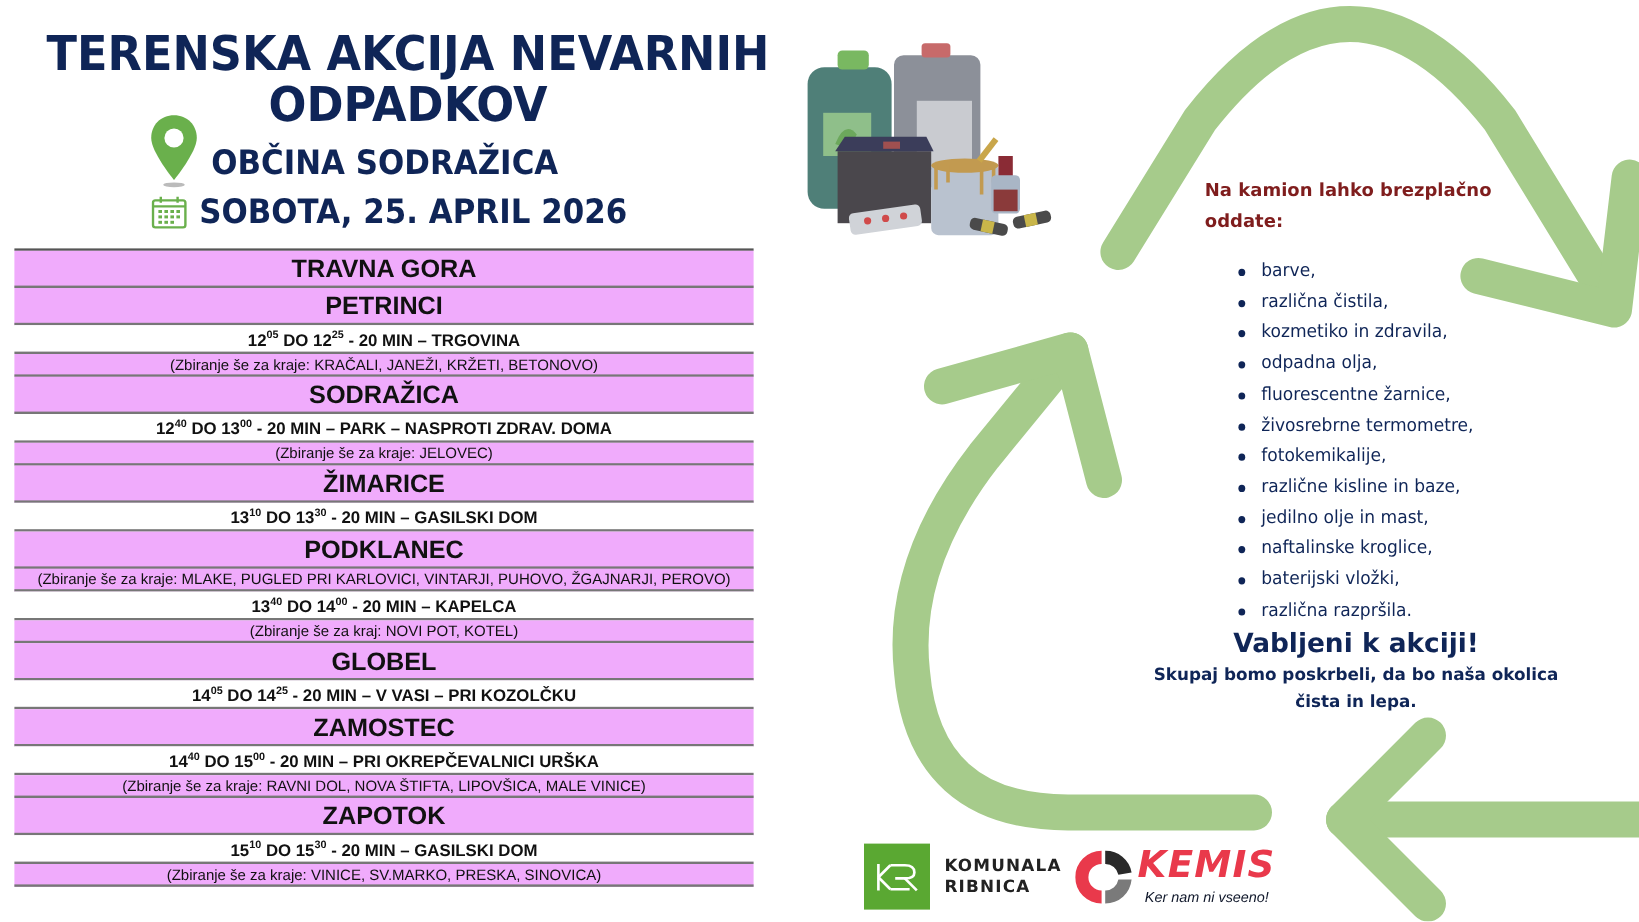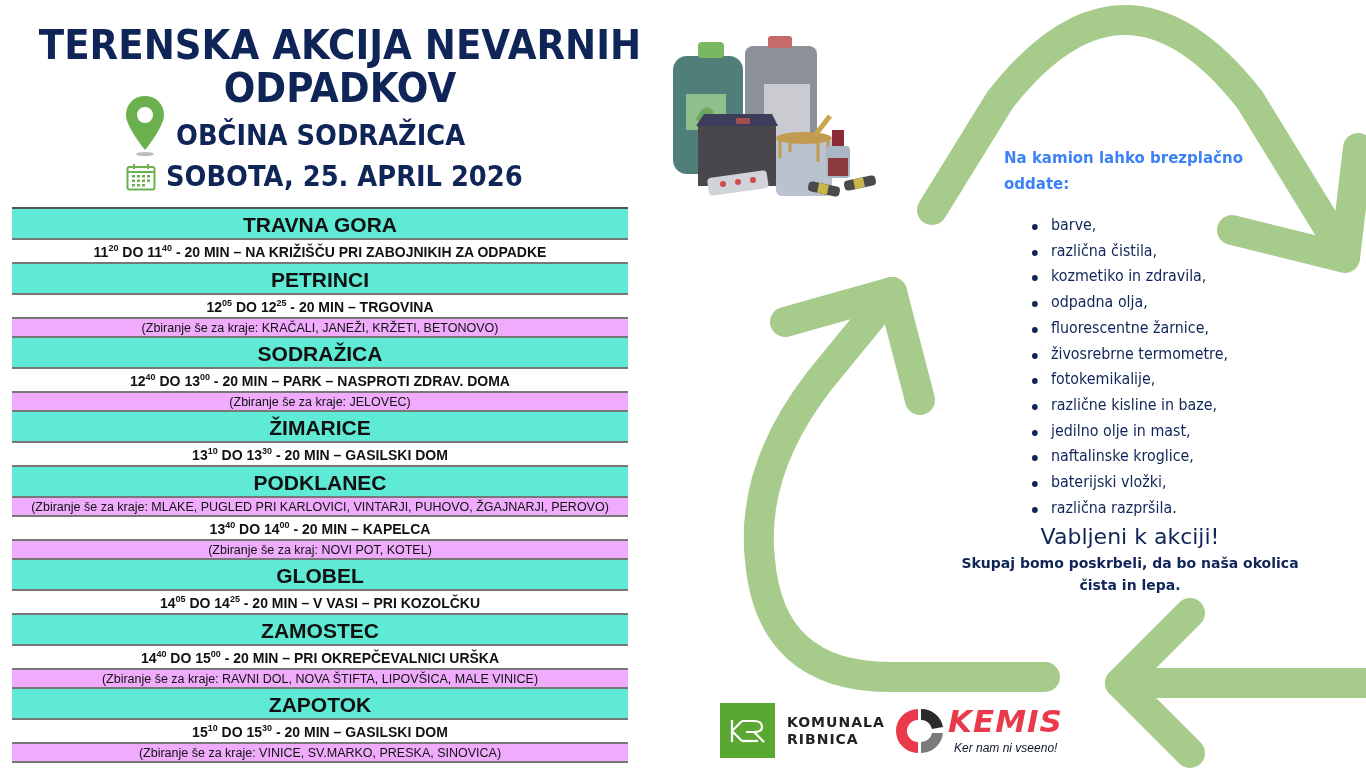--- a/index.html
+++ b/index.html
@@ -7,34 +7,34 @@
   .title { position:absolute; left:0; width:680px; text-align:center; font-family:"DejaVu Sans", sans-serif; font-weight:bold; color:#0f2557; letter-spacing:0px; }
   .title.l1 { top:22px; font-size:40px; line-height:46px; transform:scaleX(0.93); transform-origin:center; }
   .title.l2 { top:65px; font-size:40px; line-height:46px; transform:scaleX(0.93); transform-origin:center; }
   .loc-text { position:absolute; left:176px; top:118px; font-family:"DejaVu Sans", sans-serif; font-weight:bold; font-size:28px; line-height:36px; color:#0f2557; transform:scaleX(0.92); transform-origin:left; white-space:nowrap; }
   .date-text { position:absolute; left:166px; top:159px; font-family:"DejaVu Sans", sans-serif; font-weight:bold; font-size:28px; line-height:36px; color:#0f2557; transform:scaleX(0.92); transform-origin:left; white-space:nowrap; }
   .pin { position:absolute; left:124px; top:94px; }
   .cal { position:absolute; left:126px; top:163px; }
 
   .table { position:absolute; left:12px; top:207px; width:616px; border-top:2px solid #555; }
   .row { width:100%; text-align:center; font-family:"Liberation Sans", sans-serif; color:#111; border-bottom:2px solid #777; box-sizing:border-box; white-space:nowrap; overflow:hidden; }
-  .row.head { background:#5eead4; font-weight:bold; font-size:21px; height:31px; line-height:31px; }
+  .row.head { background:#f0abfc; font-weight:bold; font-size:21px; height:31px; line-height:31px; }
   .row.time { background:#fff; font-weight:bold; font-size:14px; height:24px; line-height:24px; }
   .row.note { background:#f0abfc; font-size:12.5px; height:19px; line-height:19px; }
   .row sup { font-size:9px; vertical-align:6px; line-height:0; }
 
   .arrows { position:absolute; left:0; top:0; }
 
   .info { position:absolute; left:1004px; top:145px; width:260px; }
-  .info-head { font-family:"DejaVu Sans", sans-serif; font-weight:bold; font-size:15px; line-height:26px; color:#3b82f6; }
+  .info-head { font-family:"DejaVu Sans", sans-serif; font-weight:bold; font-size:15px; line-height:26px; color:#7f1d1d; }
   .info ul { margin:16px; padding:0 0 0 12px; list-style:none; }
   .info li { font-family:"DejaVu Sans", sans-serif; font-size:15px; line-height:25.7px; color:#0f2557; position:relative; padding-left:20px; white-space:nowrap; transform:scaleX(0.95); transform-origin:left; }
   .info li::before { content:""; position:absolute; left:0; top:11px; width:6px; height:6px; border-radius:50%; background:#0f2557; }
   .cta { position:absolute; left:940px; top:522px; width:380px; text-align:center; }
-  .cta-title { font-family:"DejaVu Sans", sans-serif; font-weight:normal; font-size:22px; line-height:30px; color:#0f2557; }
+  .cta-title { font-family:"DejaVu Sans", sans-serif; font-weight:bold; font-size:22px; line-height:30px; color:#0f2557; }
   .cta-sub { font-family:"DejaVu Sans", sans-serif; font-weight:bold; font-size:14px; line-height:22px; color:#0f2557; }
 
   .komunala { position:absolute; left:720px; top:703px; display:flex; align-items:center; }
   .komunala-logo { width:55px; height:55px; background:#5aa832; display:flex; align-items:center; justify-content:center; }
   .komunala-text { margin-left:12px; font-family:"DejaVu Sans", sans-serif; font-weight:bold; font-size:14px; line-height:17px; color:#222; letter-spacing:1px; }
   .kemis { position:absolute; left:896px; top:703px; }
   .kemis-word { position:absolute; left:52px; top:0px; font-family:"DejaVu Sans", sans-serif; font-weight:bold; font-style:italic; font-size:31px; line-height:36px; color:#e9394b; letter-spacing:1px; }
   .kemis-tag { position:absolute; left:58px; top:38px; font-family:"Liberation Sans", sans-serif; font-style:italic; font-size:12px; color:#0f172a; white-space:nowrap; }
 </style>
 </head>
@@ -81,21 +81,20 @@
     <rect x="6" y="21" width="3" height="2.5"></rect>
       <rect x="11" y="21" width="3" height="2.5"></rect>
       <rect x="16" y="21" width="3" height="2.5"></rect>
   </g>
 </svg>
 <div class="date-text">SOBOTA, 25. APRIL 2026</div>
 
 <div class="table">
 
   <div class="row head">TRAVNA GORA</div>
-  <div class="row time"><span>11</span><sup>20</sup><span> DO </span> <span>11</span><sup>40</sup><span> - 20 MIN – NA KRIŽIŠČU PRI ZABOJNIKIH ZA ODPADKE</span></div>
 
   <div class="row head">PETRINCI</div>
   <div class="row time"><span>12</span><sup>05</sup><span> DO </span> <span>12</span><sup>25</sup><span> - 20 MIN – TRGOVINA</span></div>
   <div class="row note">(Zbiranje še za kraje: KRAČALI, JANEŽI, KRŽETI, BETONOVO)</div>
 
   <div class="row head">SODRAŽICA</div>
   <div class="row time"><span>12</span><sup>40</sup><span> DO </span> <span>13</span><sup>00</sup><span> - 20 MIN – PARK – NASPROTI ZDRAV. DOMA</span></div>
   <div class="row note">(Zbiranje še za kraje: JELOVEC)</div>
 
   <div class="row head">ŽIMARICE</div>

